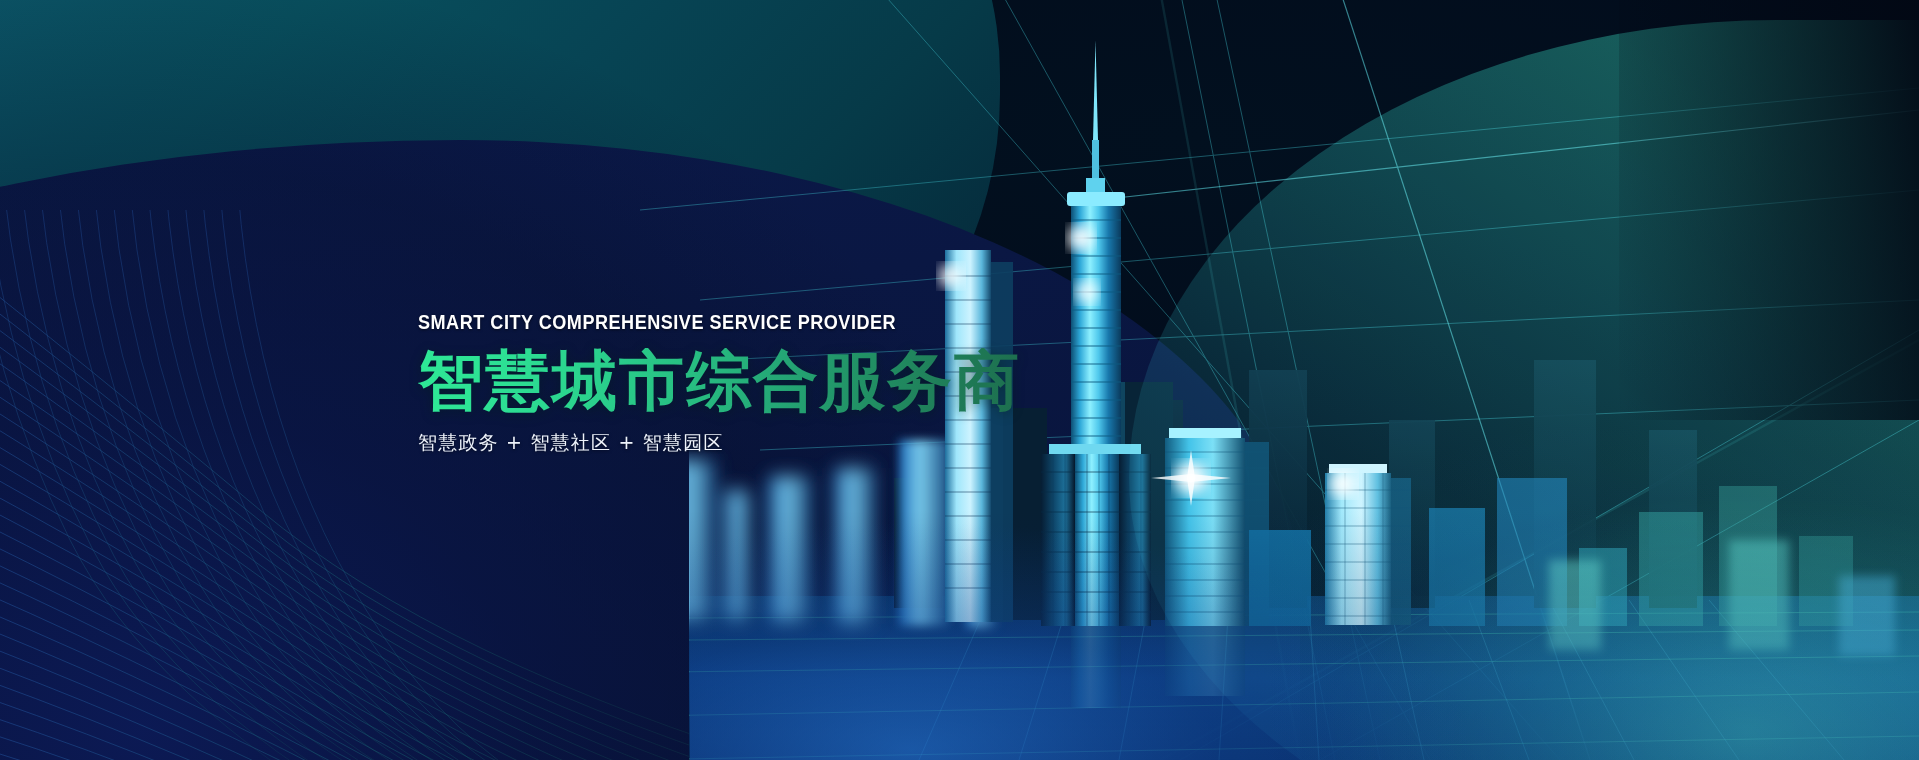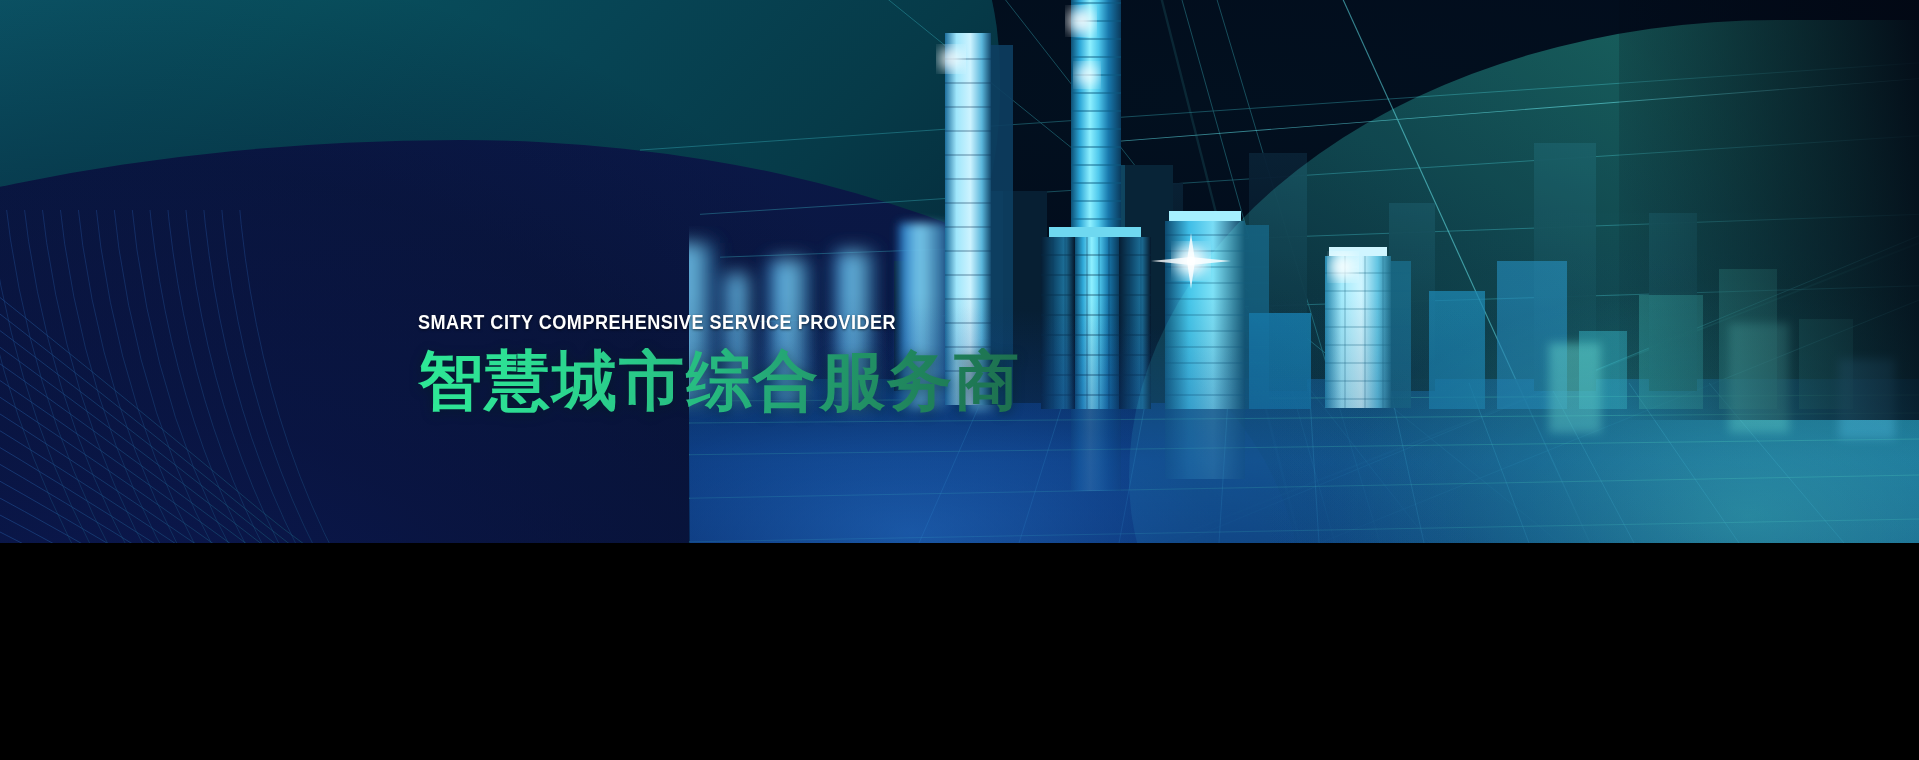--- a/index.html
+++ b/index.html
@@ -1,20 +1,20 @@
 <!DOCTYPE html>
 <html><head>
 <meta charset="utf-8">
 <style>
   html,body{margin:0;padding:0;background:#000;}
   body{font-family:"Liberation Sans","DejaVu Sans",sans-serif;}
 
   .banner{
     position:relative;
-    width:1919px;height:543px;
+    width:1919px;height:760px;
     overflow:hidden;
     background:#6d28d9;
   }
 
   
   .bg-base{
     position:absolute;inset:0;
     background:
       radial-gradient(120% 90% at 62% 18%, #02101f 0%, #020c1c 42%, #010812 100%),
       linear-gradient(100deg,#0d3f63 0%, #0a3a58 8%, #072c46 16%, #061f39 24%, #04142c 34%, #03102a 50%, #020c20 70%, #010814 100%);
@@ -482,15 +482,16 @@
   </div>
 
   <div class="ground-haze"></div>
   <div class="green-curve"></div>
   <div class="green-glow-bottom"></div>
   <div class="edge-vignette"></div>
 
   <div class="text-block">
     <p class="eyebrow">SMART CITY COMPREHENSIVE SERVICE PROVIDER</p>
     <h1 class="headline">智慧城市综合服务商</h1>
+    <p class="subhead">智慧政务 + 智慧社区 + 智慧园区</p>
   </div>
 
 </div>
 
 </body></html>

